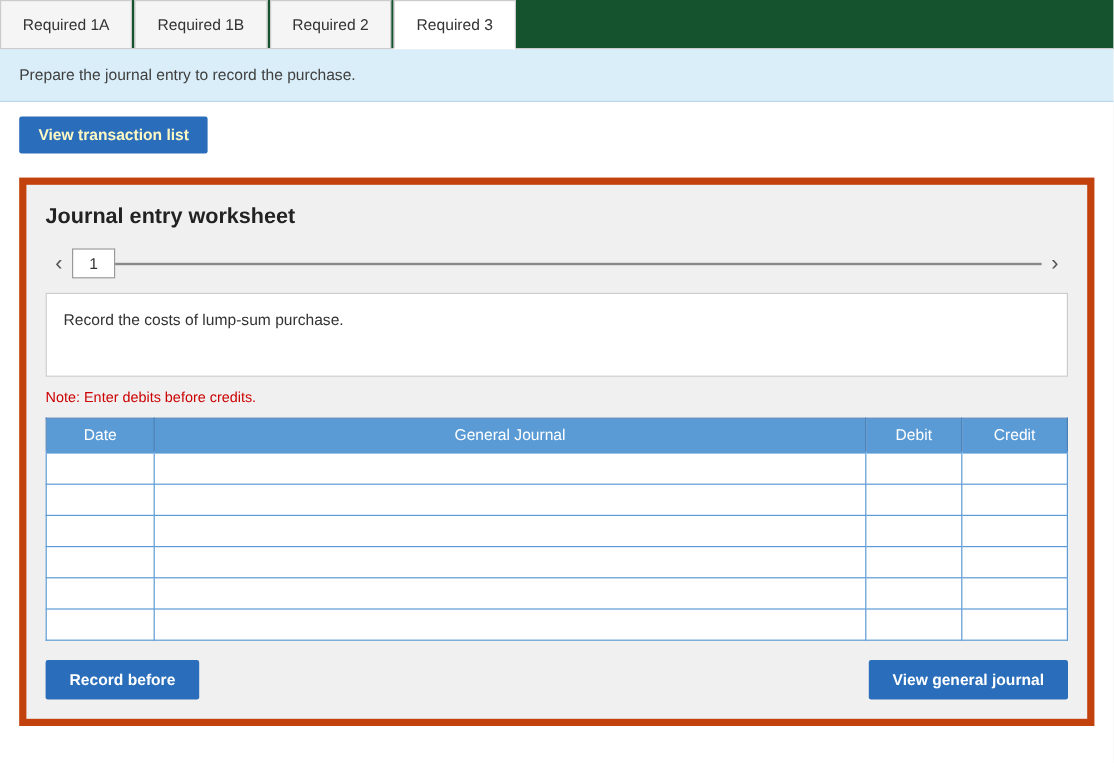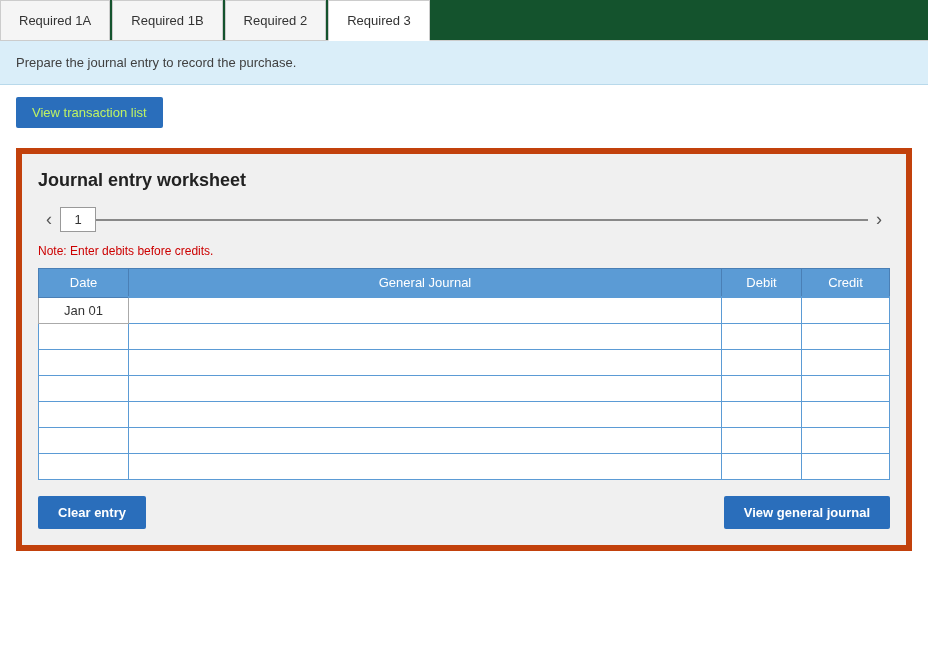--- a/index.html
+++ b/index.html
@@ -43,26 +43,26 @@
       color: #404040;
       border-bottom: 1px solid #b8d9eb;
     }
 
     
     .action-bar {
       padding: 12px 16px;
     }
     .btn-blue {
       background: #2a6ebb;
-      color: #bef264;
+      color: #fef9c3;
       border: none;
       padding: 8px 16px;
       font-size: 13px;
       cursor: pointer;
-      font-weight: normal;
+      font-weight: bold;
       border-radius: 2px;
     }
 
     
     .worksheet {
       margin: 8px 16px 16px 16px;
       border: 6px solid #c2410c;
       background: #f0f0f0;
       padding: 16px;
     }
@@ -231,39 +231,36 @@
 <div class="worksheet">
   <div class="worksheet-title">Journal entry worksheet</div>
 
   <div class="nav-row">
     <span class="nav-arrow">‹</span>
     <div class="nav-page">1</div>
     <div class="nav-line"></div>
     <span class="nav-arrow">›</span>
   </div>
 
+  <div class="description-box">
+    <span>Record the costs of lump-sum purchase.</span>
+  </div>
 
   <div class="note">Note: Enter debits before credits.</div>
 
   <table class="journal-table">
     <thead>
       <tr>
         <th class="date-col">Date</th>
         <th class="journal-col">General Journal</th>
         <th class="debit-col">Debit</th>
         <th class="credit-col">Credit</th>
       </tr>
     </thead>
     <tbody id="journal-tbody">
-    <tr>
-          <td class="date-cell">Jan 01</td>
-          <td class="input-cell"><input type="text" style=""></td>
-          <td class="input-cell"><input type="text" style=""></td>
-          <td class="input-cell"><input type="text" style=""></td>
-        </tr>
         <tr>
           <td class="input-cell"><input type="text" style=""></td>
           <td class="input-cell"><input type="text" style=""></td>
           <td class="input-cell"><input type="text" style=""></td>
           <td class="input-cell"><input type="text" style=""></td>
         </tr>
         <tr>
           <td class="input-cell"><input type="text" style=""></td>
           <td class="input-cell"><input type="text" style=""></td>
           <td class="input-cell"><input type="text" style=""></td>
@@ -290,16 +287,16 @@
         <tr>
           <td class="input-cell"><input type="text" style=""></td>
           <td class="input-cell"><input type="text" style=""></td>
           <td class="input-cell"><input type="text" style=""></td>
           <td class="input-cell"><input type="text" style=""></td>
         </tr>
       </tbody>
   </table>
 
   <div class="bottom-buttons">
-    <button class="btn-record">Clear entry</button>
+    <button class="btn-record">Record before</button>
     <button class="btn-view-journal">View general journal</button>
   </div>
 </div>
 
 </body></html>

